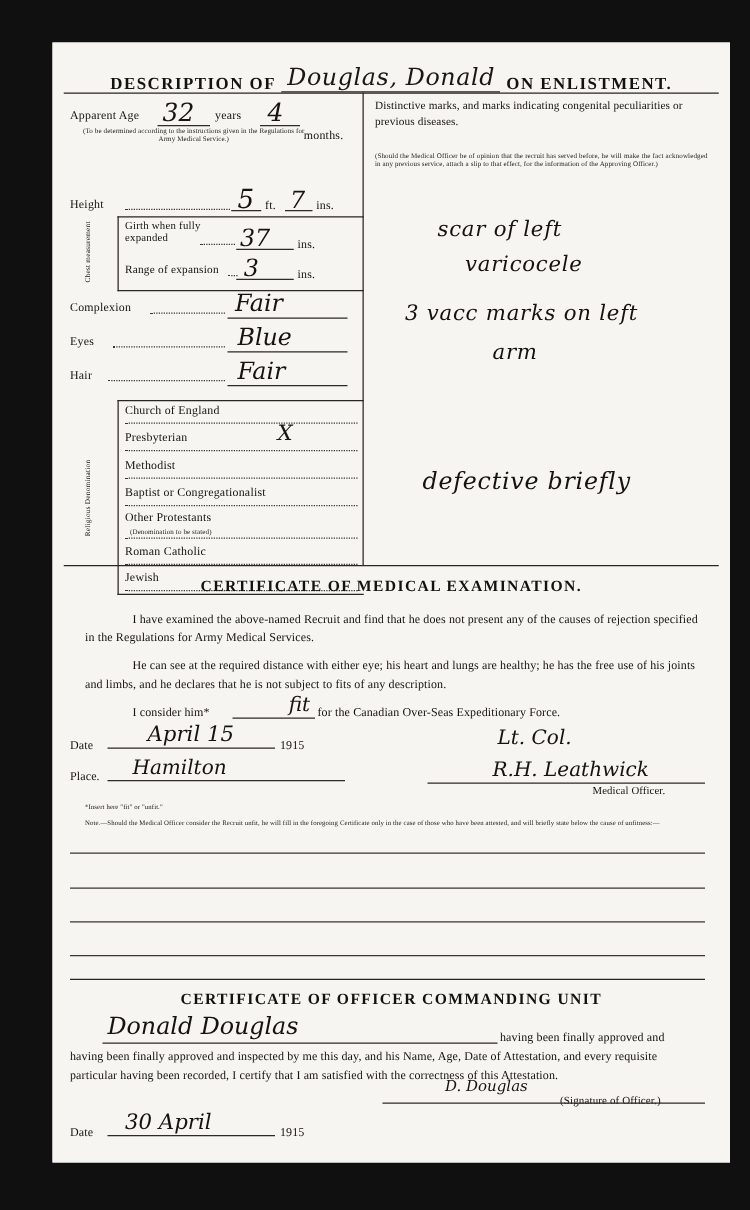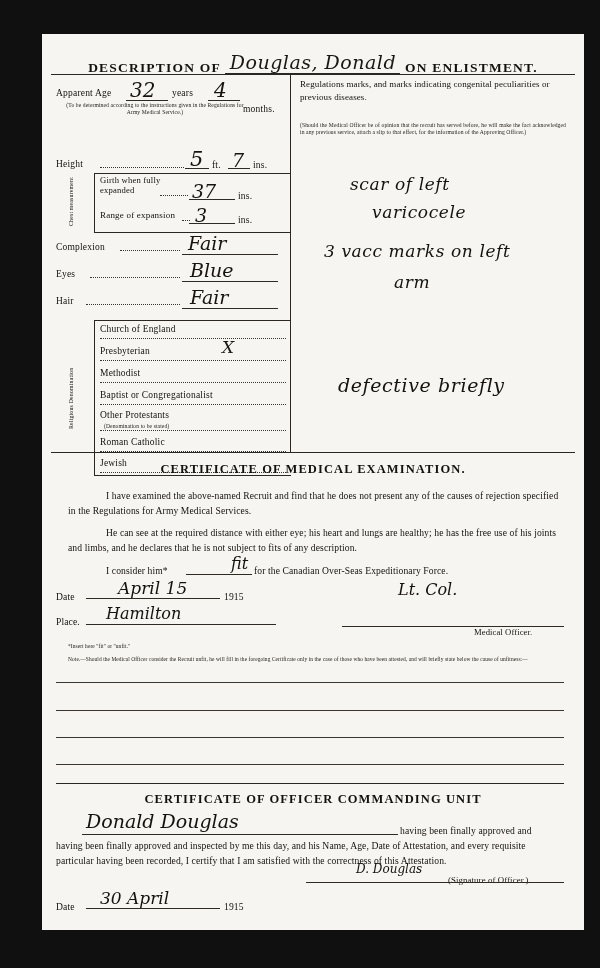--- a/index.html
+++ b/index.html
@@ -283,21 +283,21 @@
       <div class="lbl" style="left:58px; top:376px;">Other Protestants</div>
       <div class="tiny" style="left:62px; top:389px;">(Denomination to be stated)</div>
       <div class="dotline" style="left:58px; top:396px; width:186px;"></div>
 
       <div class="lbl" style="left:58px; top:403px;">Roman Catholic</div>
       <div class="dotline" style="left:58px; top:417px; width:186px;"></div>
 
       <div class="lbl" style="left:58px; top:424px;">Jewish</div>
       <div class="dotline" style="left:58px; top:438px; width:186px;"></div>
 
-      <div class="para" style="left:258px; top:44px; width:266px; font-size:9px; line-height:1.45;">Regulations marks, and marks indicating congenital peculiarities or previous diseases.</div>
+      <div class="para" style="left:258px; top:44px; width:266px; font-size:9px; line-height:1.45;">Distinctive marks, and marks indicating congenital peculiarities or previous diseases.</div>
       <div class="tiny" style="left:258px; top:88px; width:266px; text-align:justify;">(Should the Medical Officer be of opinion that the recruit has served before, he will make the fact acknowledged in any previous service, attach a slip to that effect, for the information of the Approving Officer.)</div>
 
       <div class="rhand" style="left:308px; top:140px;">scar of left</div>
       <div class="rhand" style="left:330px; top:168px;">varicocele</div>
       <div class="rhand" style="left:282px; top:207px;">3 vacc marks on left</div>
       <div class="rhand" style="left:352px; top:238px;">arm</div>
       <div class="rhand" style="left:296px; top:340px; font-size:19px;">defective briefly</div>
 
       <div class="cert-title" style="top:428px;">CERTIFICATE OF MEDICAL EXAMINATION.</div>
 
@@ -313,20 +313,21 @@
       <div class="sig" style="left:76px; top:544px; font-size:17px;">April 15</div>
       <div class="soline" style="left:44px; top:564px; width:134px;"></div>
       <div class="para" style="left:182px; top:556px;">1915</div>
       <div class="sig" style="left:206px; top:548px; font-size:15px;"></div>
 
       <div class="sig" style="left:356px; top:546px; font-size:16px;">Lt. Col.</div>
 
       <div class="para" style="left:14px; top:581px;">Place.</div>
       <div class="sig" style="left:64px; top:570px; font-size:16px;">Hamilton</div>
       <div class="soline" style="left:44px; top:590px; width:190px;"></div>
+      <div class="sig" style="left:352px; top:572px; font-size:16px;">R.H. Leathwick</div>
       <div class="soline" style="left:300px; top:592px; width:222px;"></div>
       <div class="para" style="left:432px; top:592px; font-size:8.6px;">Medical Officer.</div>
 
       <div class="note" style="left:26px; top:609px;">*Insert here "fit" or "unfit."</div>
       <div class="note" style="left:26px; top:622px; width:496px;">Note.—Should the Medical Officer consider the Recruit unfit, he will fill in the foregoing Certificate only in the case of those who have been attested, and will briefly state below the cause of unfitness:—</div>
 
       <div class="rule" style="left:14px; top:648px; width:508px;"></div>
       <div class="rule" style="left:14px; top:676px; width:508px;"></div>
       <div class="rule" style="left:14px; top:703px; width:508px;"></div>
       <div class="rule" style="left:14px; top:730px; width:508px;"></div>

